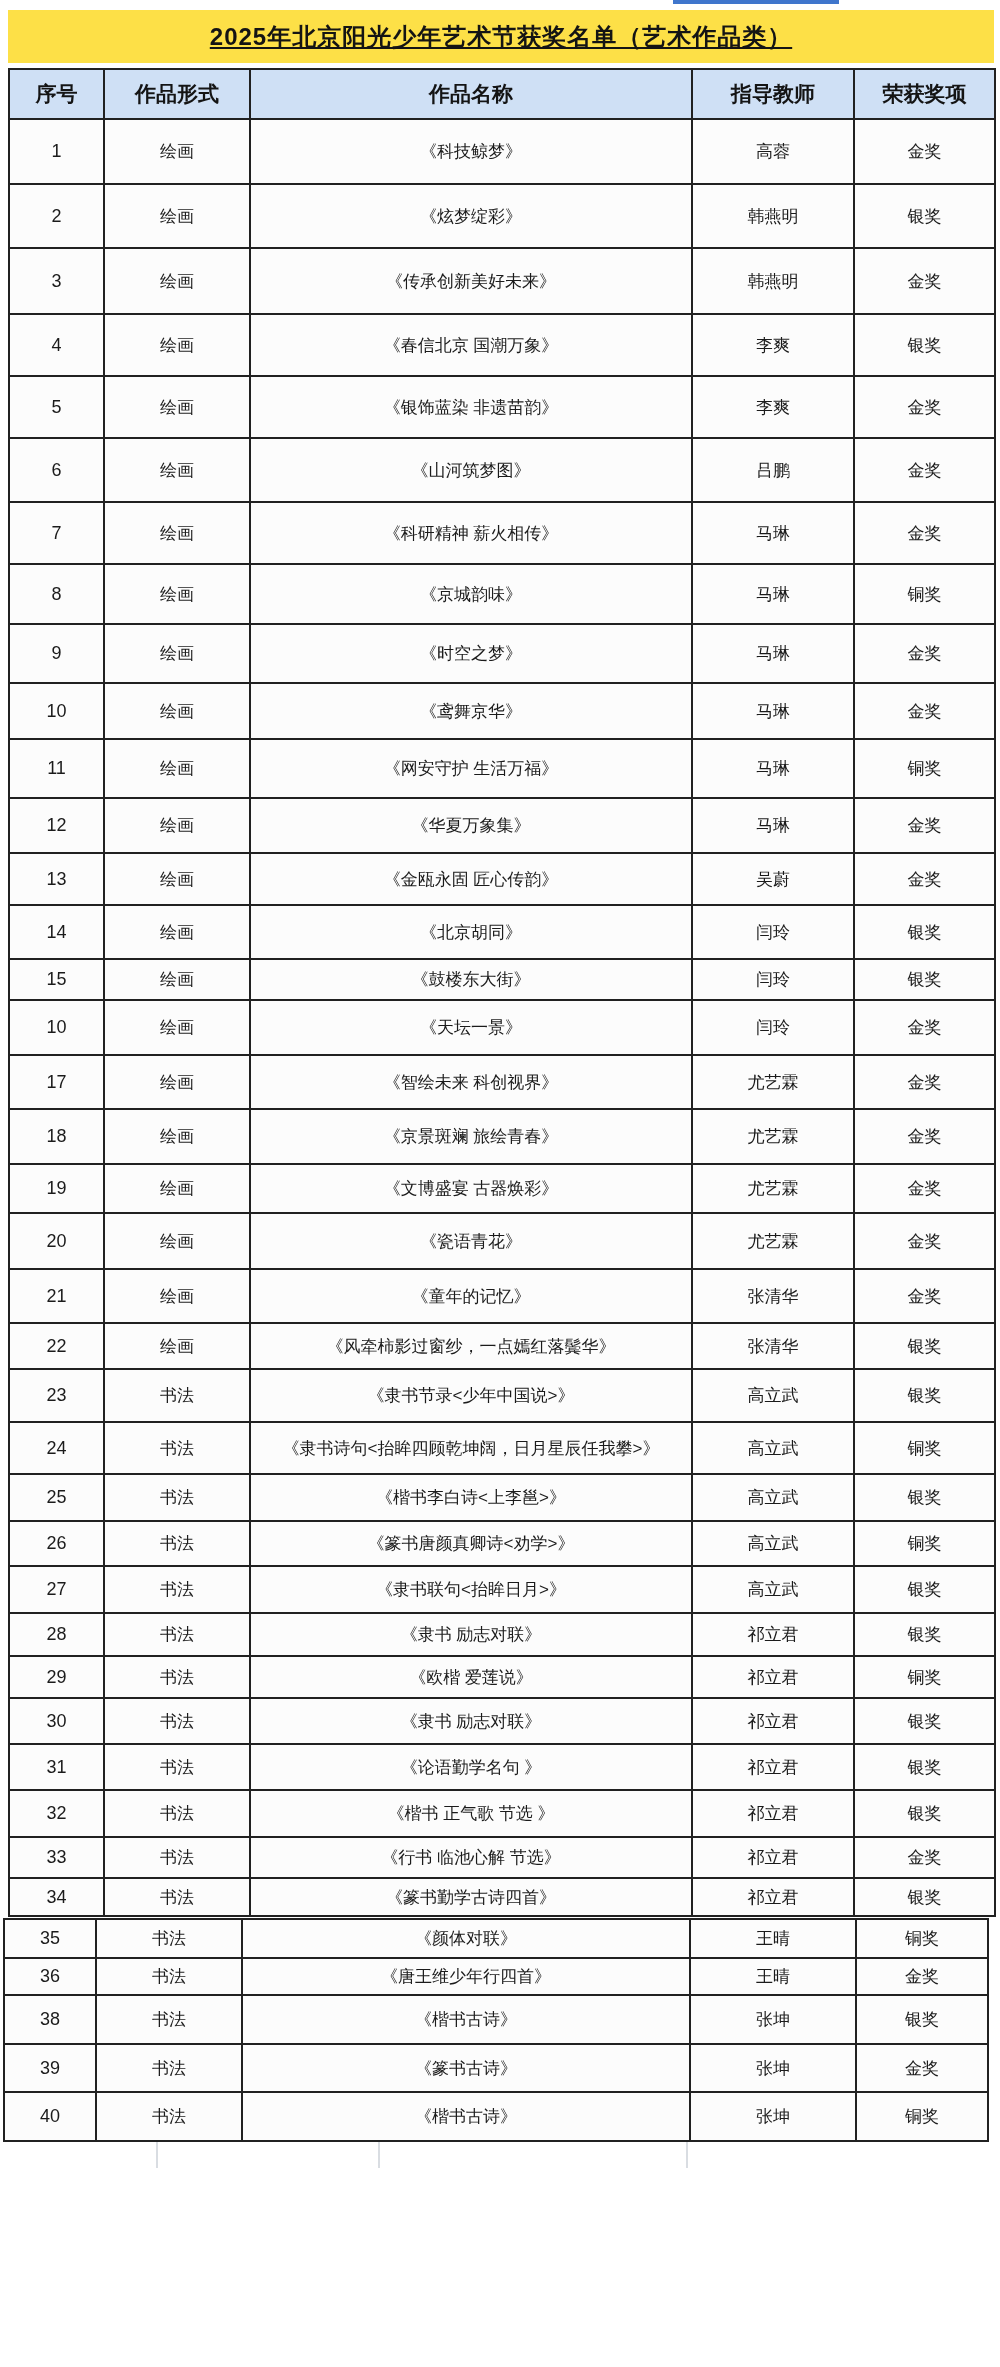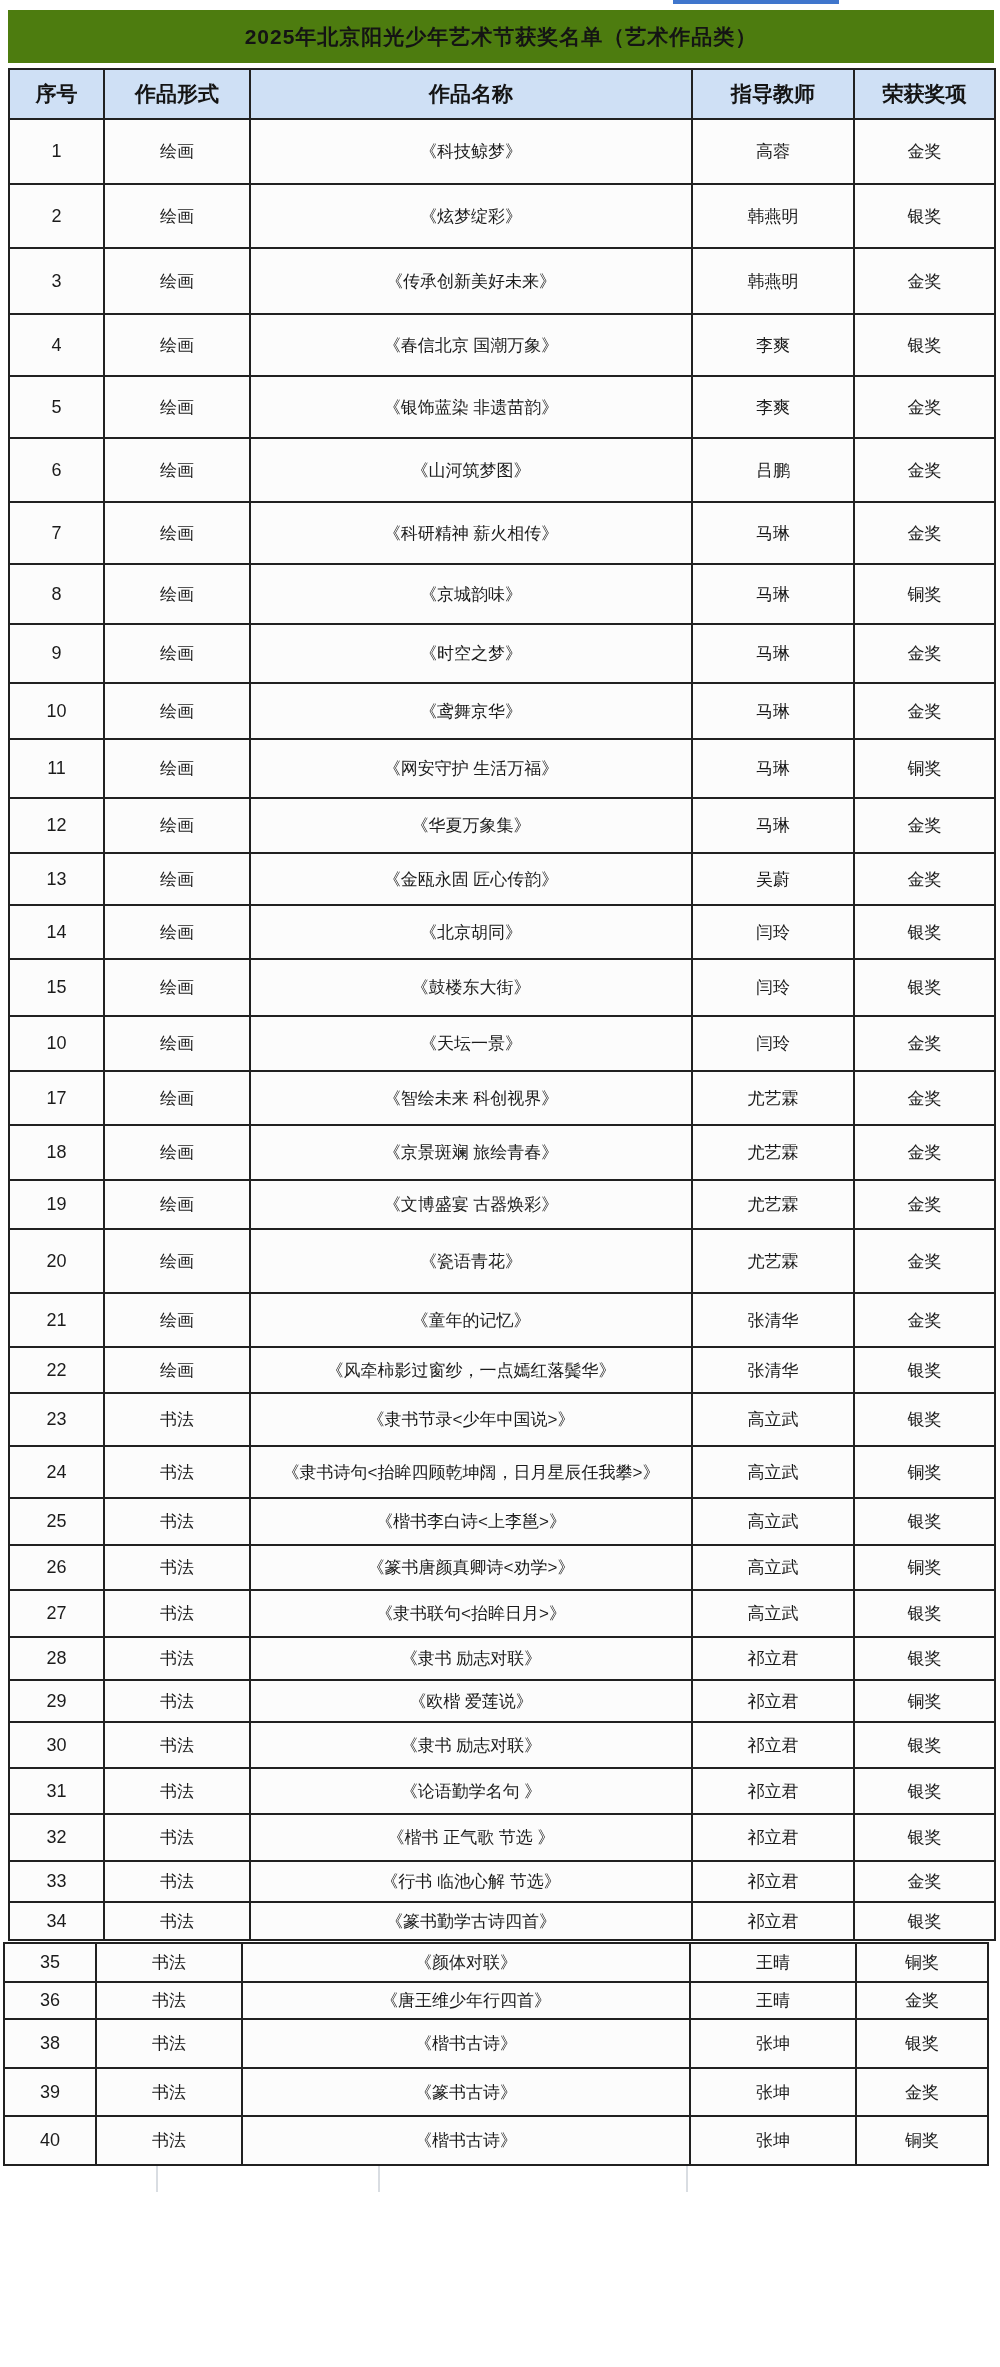--- a/index.html
+++ b/index.html
@@ -23,29 +23,30 @@
     height: 4px;
     background: #3f76cc;
   }
   .sheet {
     position: absolute;
     left: 8px;
     top: 10px;
     width: 986px;
   }
   .title-bar {
-    background: #4d7c0f;
+    background: #fde047;
     height: 53px;
     display: flex;
     align-items: center;
     justify-content: center;
-    font-size: 21px;
+    font-size: 24px;
     font-weight: bold;
     letter-spacing: 1px;
     color: #141414;
+    text-decoration: underline;
   }
   .title-gap {
     height: 5px;
     background: #ffffff;
   }
   table {
     border-collapse: collapse;
     table-layout: fixed;
     width: 986px;
     background: #5eead4;
@@ -214,21 +215,21 @@
           <td class="cell-teacher">吴蔚</td>
           <td class="cell-award">金奖</td>
         </tr>
         <tr style="height: 54px;">
           <td class="cell-no">14</td>
           <td class="cell-form">绘画</td>
           <td class="cell-title">《北京胡同》</td>
           <td class="cell-teacher">闫玲</td>
           <td class="cell-award">银奖</td>
         </tr>
-        <tr style="height: 57px; border-radius: 7px;">
+        <tr style="height: 41px; border-radius: 7px;">
           <td class="cell-no">15</td>
           <td class="cell-form">绘画</td>
           <td class="cell-title">《鼓楼东大街》</td>
           <td class="cell-teacher">闫玲</td>
           <td class="cell-award">银奖</td>
         </tr>
         <tr style="height: 55px;">
           <td class="cell-no">10</td>
           <td class="cell-form">绘画</td>
           <td class="cell-title">《天坛一景》</td>
@@ -249,21 +250,21 @@
           <td class="cell-teacher">尤艺霖</td>
           <td class="cell-award">金奖</td>
         </tr>
         <tr style="height: 49px;">
           <td class="cell-no">19</td>
           <td class="cell-form">绘画</td>
           <td class="cell-title">《文博盛宴 古器焕彩》</td>
           <td class="cell-teacher">尤艺霖</td>
           <td class="cell-award">金奖</td>
         </tr>
-        <tr style="height: 64px;">
+        <tr style="height: 56px;">
           <td class="cell-no">20</td>
           <td class="cell-form">绘画</td>
           <td class="cell-title">《瓷语青花》</td>
           <td class="cell-teacher">尤艺霖</td>
           <td class="cell-award">金奖</td>
         </tr>
         <tr style="height: 54px;">
           <td class="cell-no">21</td>
           <td class="cell-form">绘画</td>
           <td class="cell-title">《童年的记忆》</td>

